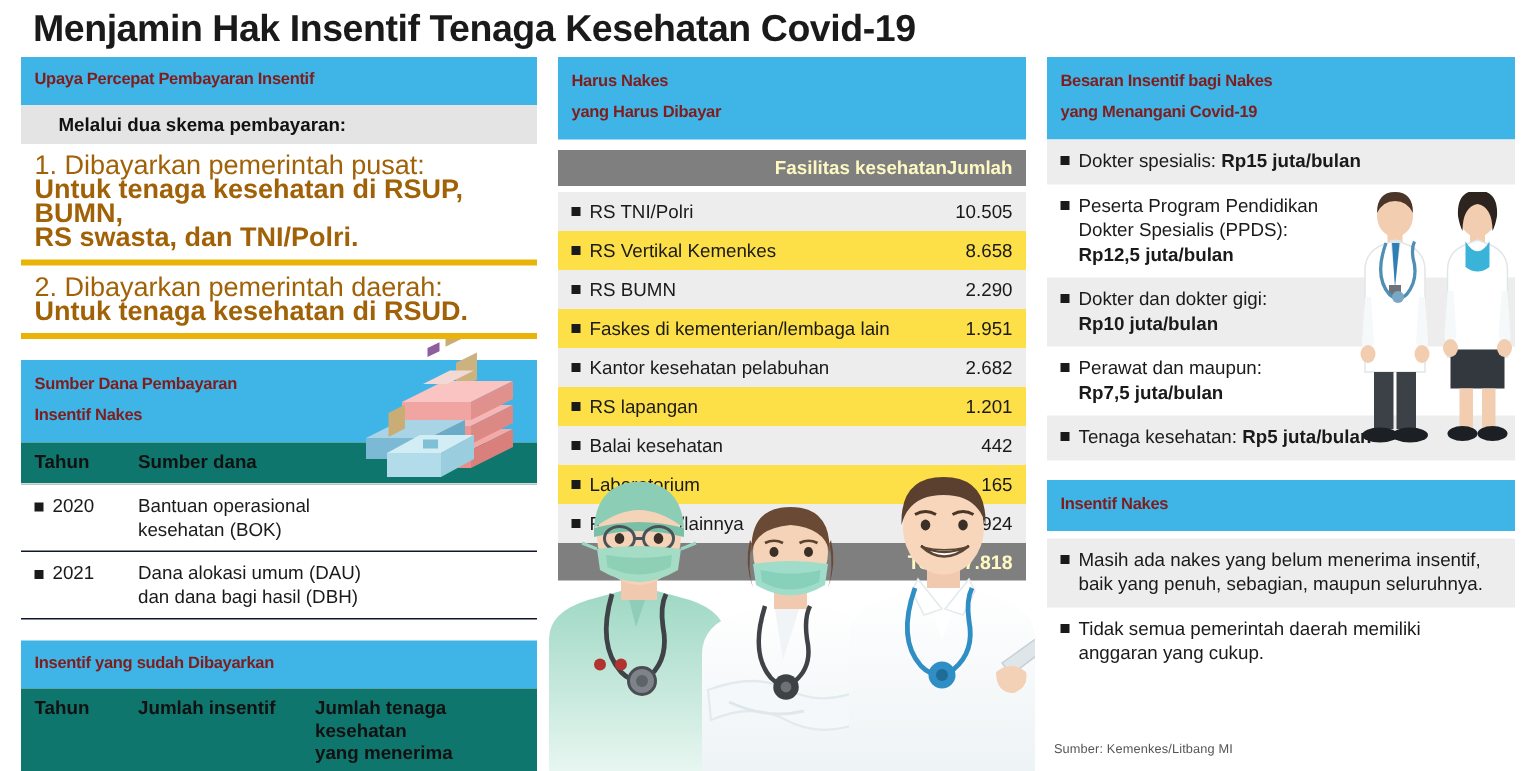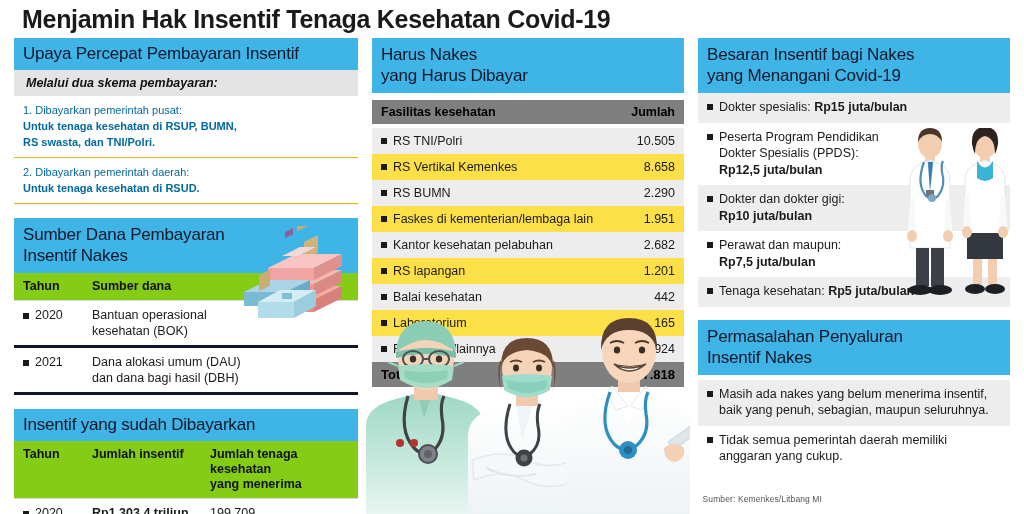--- a/index.html
+++ b/index.html
@@ -28,49 +28,48 @@
 
   
   .col { position: absolute; }
   #col-left   { left: 14px;  top: 38px; width: 344px; }
   #col-mid    { left: 372px; top: 38px; width: 312px; }
   #col-right  { left: 698px; top: 38px; width: 312px; }
 
   
   .blue-head {
     background: #3fb4e6;
-    color: #0f172a;
-    font-weight: normal;
-    font-size: 17px;
+    color: #7f1d1d;
+    font-weight: bold;
+    font-size: 11px;
     line-height: 21px;
     padding: 5px 9px 6px 9px;
     letter-spacing: -0.2px;
   }
   .blue-head.two-line { padding: 6px 9px 7px 9px; }
 
   
   .gray-head {
     background: #7f7f7f;
-    color: #000000;
+    color: #fef9c3;
     font-weight: bold;
     font-size: 12.5px;
     padding: 5px 9px 5px 9px;
     display: flex;
-    justify-content: space-between;
+    justify-content: flex-end;
   }
   .gray-head.total { font-size: 13px; padding: 5px 9px; }
 
   
   .subhead {
     background: #e4e4e4;
     color: #111;
     font-weight: bold;
     font-size: 12.5px;
-    padding: 6px 12px;
-    font-style: italic;
+    padding: 6px 25px;
   }
 
   
   .row {
     font-size: 12.5px;
     color: #1a1a1a;
     padding: 5px 9px 5px 9px;
     display: flex;
     align-items: flex-start;
     justify-content: space-between;
@@ -85,49 +84,49 @@
     display: inline-block;
     width: 6px; height: 6px;
     background: #1a1a1a;
     margin-right: 6px;
     margin-top: 5px;
     flex: 0 0 auto;
   }
 
   
   .num-item {
-    font-size: 11px;
+    font-size: 18px;
     line-height: 16px;
-    color: #0369a1;
+    color: #a16207;
     padding: 6px 9px 7px 9px;
-    border-bottom: 1px solid #eab308;
+    border-bottom: 4px solid #eab308;
   }
   .num-item:last-child { border-bottom: none; }
   .num-item .lead { display: block; }
   .num-item .strong { display: block; font-weight: bold; }
 
   
   .tbl { width: 100%; border-collapse: collapse; }
   .tbl th {
-    background: #84cc16;
+    background: #0f766e;
     color: #111;
     font-weight: bold;
     font-size: 12.5px;
     text-align: left;
     padding: 6px 6px 6px 0;
     vertical-align: top;
     line-height: 15px;
     margin-top: 12px;
   }
   .tbl td {
     font-size: 12.5px;
     color: #1a1a1a;
     padding: 6px 6px 6px 0;
     vertical-align: top;
-    border-bottom: 3px solid #0f172a;
+    border-bottom: 1px solid #0f172a;
     line-height: 16px;
   }
   .tbl tr.first-row td { border-top: 1px solid #d8d8d8; }
   .tbl .c-year { width: 78px; padding-left: 9px; }
   .tbl th.c-year { padding-left: 9px; }
   .tbl .bold { font-weight: bold; }
 
   
   .paren {
     font-size: 12.5px;
@@ -359,21 +358,20 @@
         <b>Rp7,5 juta/bulan</b>
       </span>
     </div>
     <div class="prow shade">
       <span class="sq"></span>
       <span><span>Tenaga kesehatan: </span><b>Rp5 juta/bulan</b></span>
     </div>
 
     <div style="height:13px"></div>
     <div class="blue-head two-line">
-      <div>Permasalahan Penyaluran</div>
       <div>Insentif Nakes</div>
     </div>
     <div style="height:5px"></div>
     <div class="prow shade">
       <span class="sq"></span>
       <span>Masih ada nakes yang belum menerima insentif, baik yang penuh, sebagian, maupun seluruhnya.</span>
     </div>
     <div class="prow">
       <span class="sq"></span>
       <span>Tidak semua pemerintah daerah memiliki anggaran yang cukup.</span>

